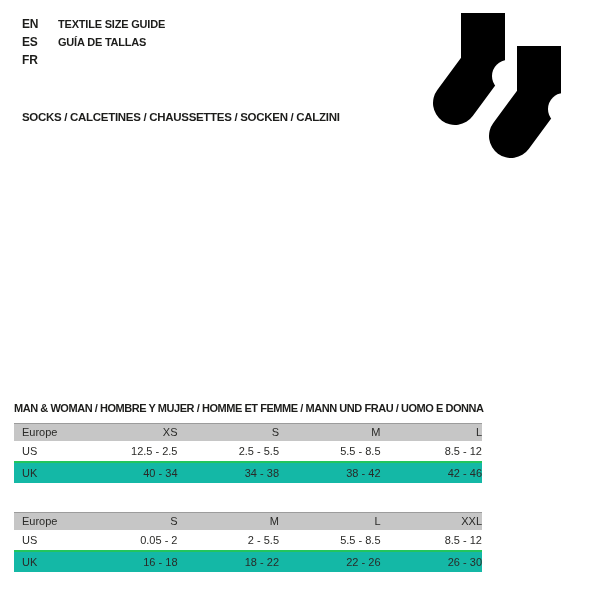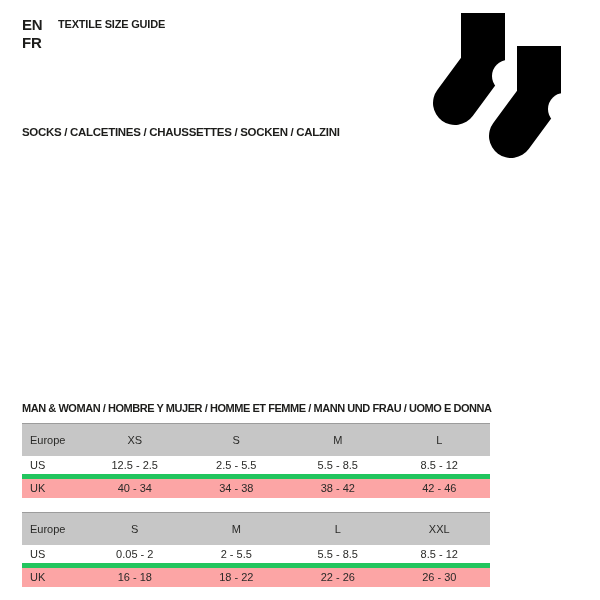--- a/index.html
+++ b/index.html
@@ -9,71 +9,75 @@
     background:#ffffff;
     font-family:"Liberation Sans", sans-serif;
     color:#1d1d1b;
     overflow:hidden;
   }
 
   
   .lang-block{position:absolute;left:22px;top:15px;}
   .lang-row{display:flex;height:18px;align-items:center;}
   .lang-code{
-    width:36px;font-weight:bold;font-size:15px;letter-spacing:-0.2px;
+    width:36px;font-weight:bold;font-size:12px;letter-spacing:-0.2px;
   }
   .lang-label{
     font-weight:bold;font-size:11px;letter-spacing:-0.2px;white-space:nowrap;
   }
 
   
   .category{
     position:absolute;left:22px;top:111px;
-    font-weight:bold;font-size:11.5px;letter-spacing:-0.3px;white-space:nowrap;margin-top:15px;
+    font-weight:bold;font-size:11.5px;letter-spacing:-0.3px;white-space:nowrap;
   }
 
   
   .socks-icon{position:absolute;left:403px;top:10px;width:160px;height:170px;}
 
   
-  .table-block{position:absolute;left:22px;width:468px;}
+  .table-block{position:absolute;left:14px;width:468px;}
   .t1{top:402px;}
   .t2{top:512px;}
   .table-title{
     font-weight:bold;font-size:11px;letter-spacing:-0.45px;
     white-space:nowrap;margin-bottom:9px;
   }
   table.size-table{
     width:468px;border-collapse:collapse;table-layout:fixed;
     font-size:11px;color:#2a2a28;
   }
   table.size-table col.c-label{width:62px;}
   table.size-table th, table.size-table td{
-    padding:0;font-weight:normal;text-align:center;white-space:nowrap;
+    padding:0;font-weight:normal;text-align:right;white-space:nowrap;
   }
   table.size-table th:first-child, table.size-table td:first-child{
     text-align:left;padding-left:8px;
   }
-  tr.hdr{height:32px;background:#c6c6c6;}
+  tr.hdr{height:17px;background:#c6c6c6;}
   tr.hdr th{
     border-top:1px solid #9c9c9c;
   }
   tr.row{height:21px;}
-  tr.row-us td{border-bottom:5px solid #22c55e;}
-  tr.row-uk{background:#fca5a5;}
+  tr.row-us td{border-bottom:2px solid #22c55e;}
+  tr.row-uk{background:#14b8a6;}
 </style>
 </head>
 <body>
 
 <div class="canvas">
 
   <div class="lang-block">
     <div class="lang-row">
       <span class="lang-code">EN</span>
       <span class="lang-label">TEXTILE SIZE GUIDE</span>
+    </div>
+    <div class="lang-row">
+      <span class="lang-code">ES</span>
+      <span class="lang-label">GUÍA DE TALLAS</span>
     </div>
     <div class="lang-row">
       <span class="lang-code">FR</span>
     </div>
   </div>
 
   <div class="category">SOCKS / CALCETINES / CHAUSSETTES / SOCKEN / CALZINI</div>
 
   <div class="socks-icon">
     <svg width="160" height="170" viewBox="0 0 160 170" xmlns="http://www.w3.org/2000/svg">

